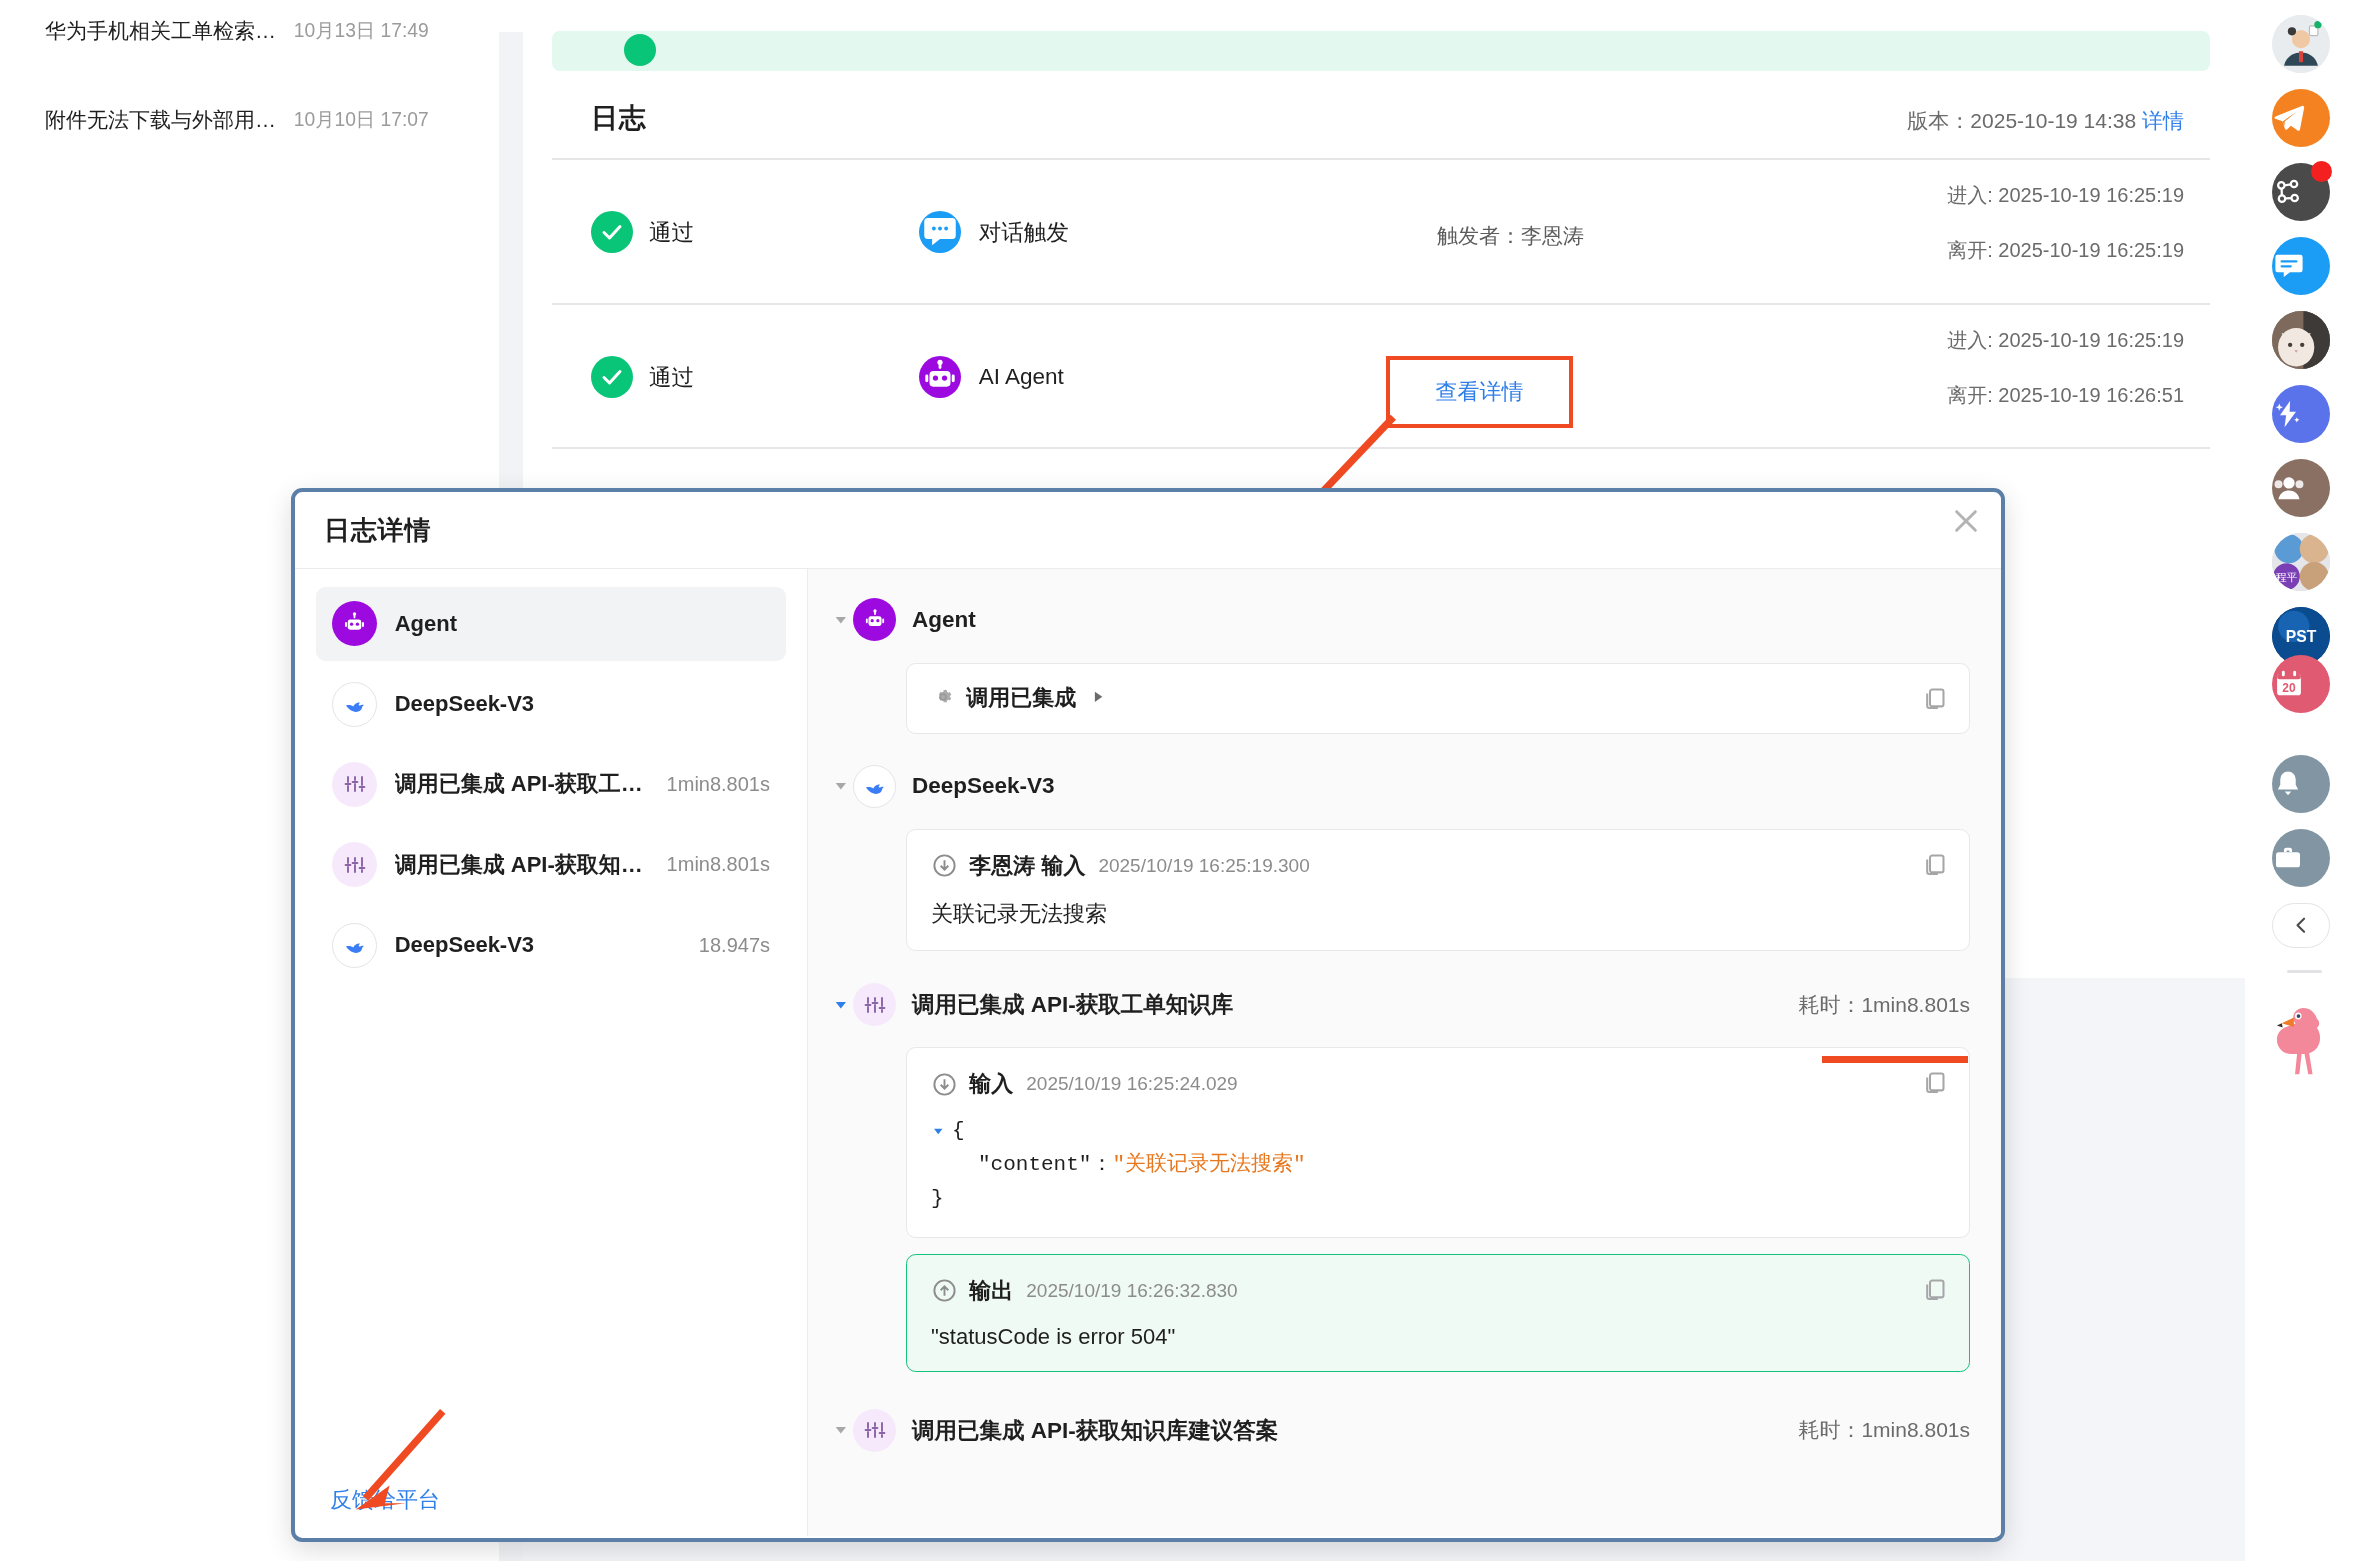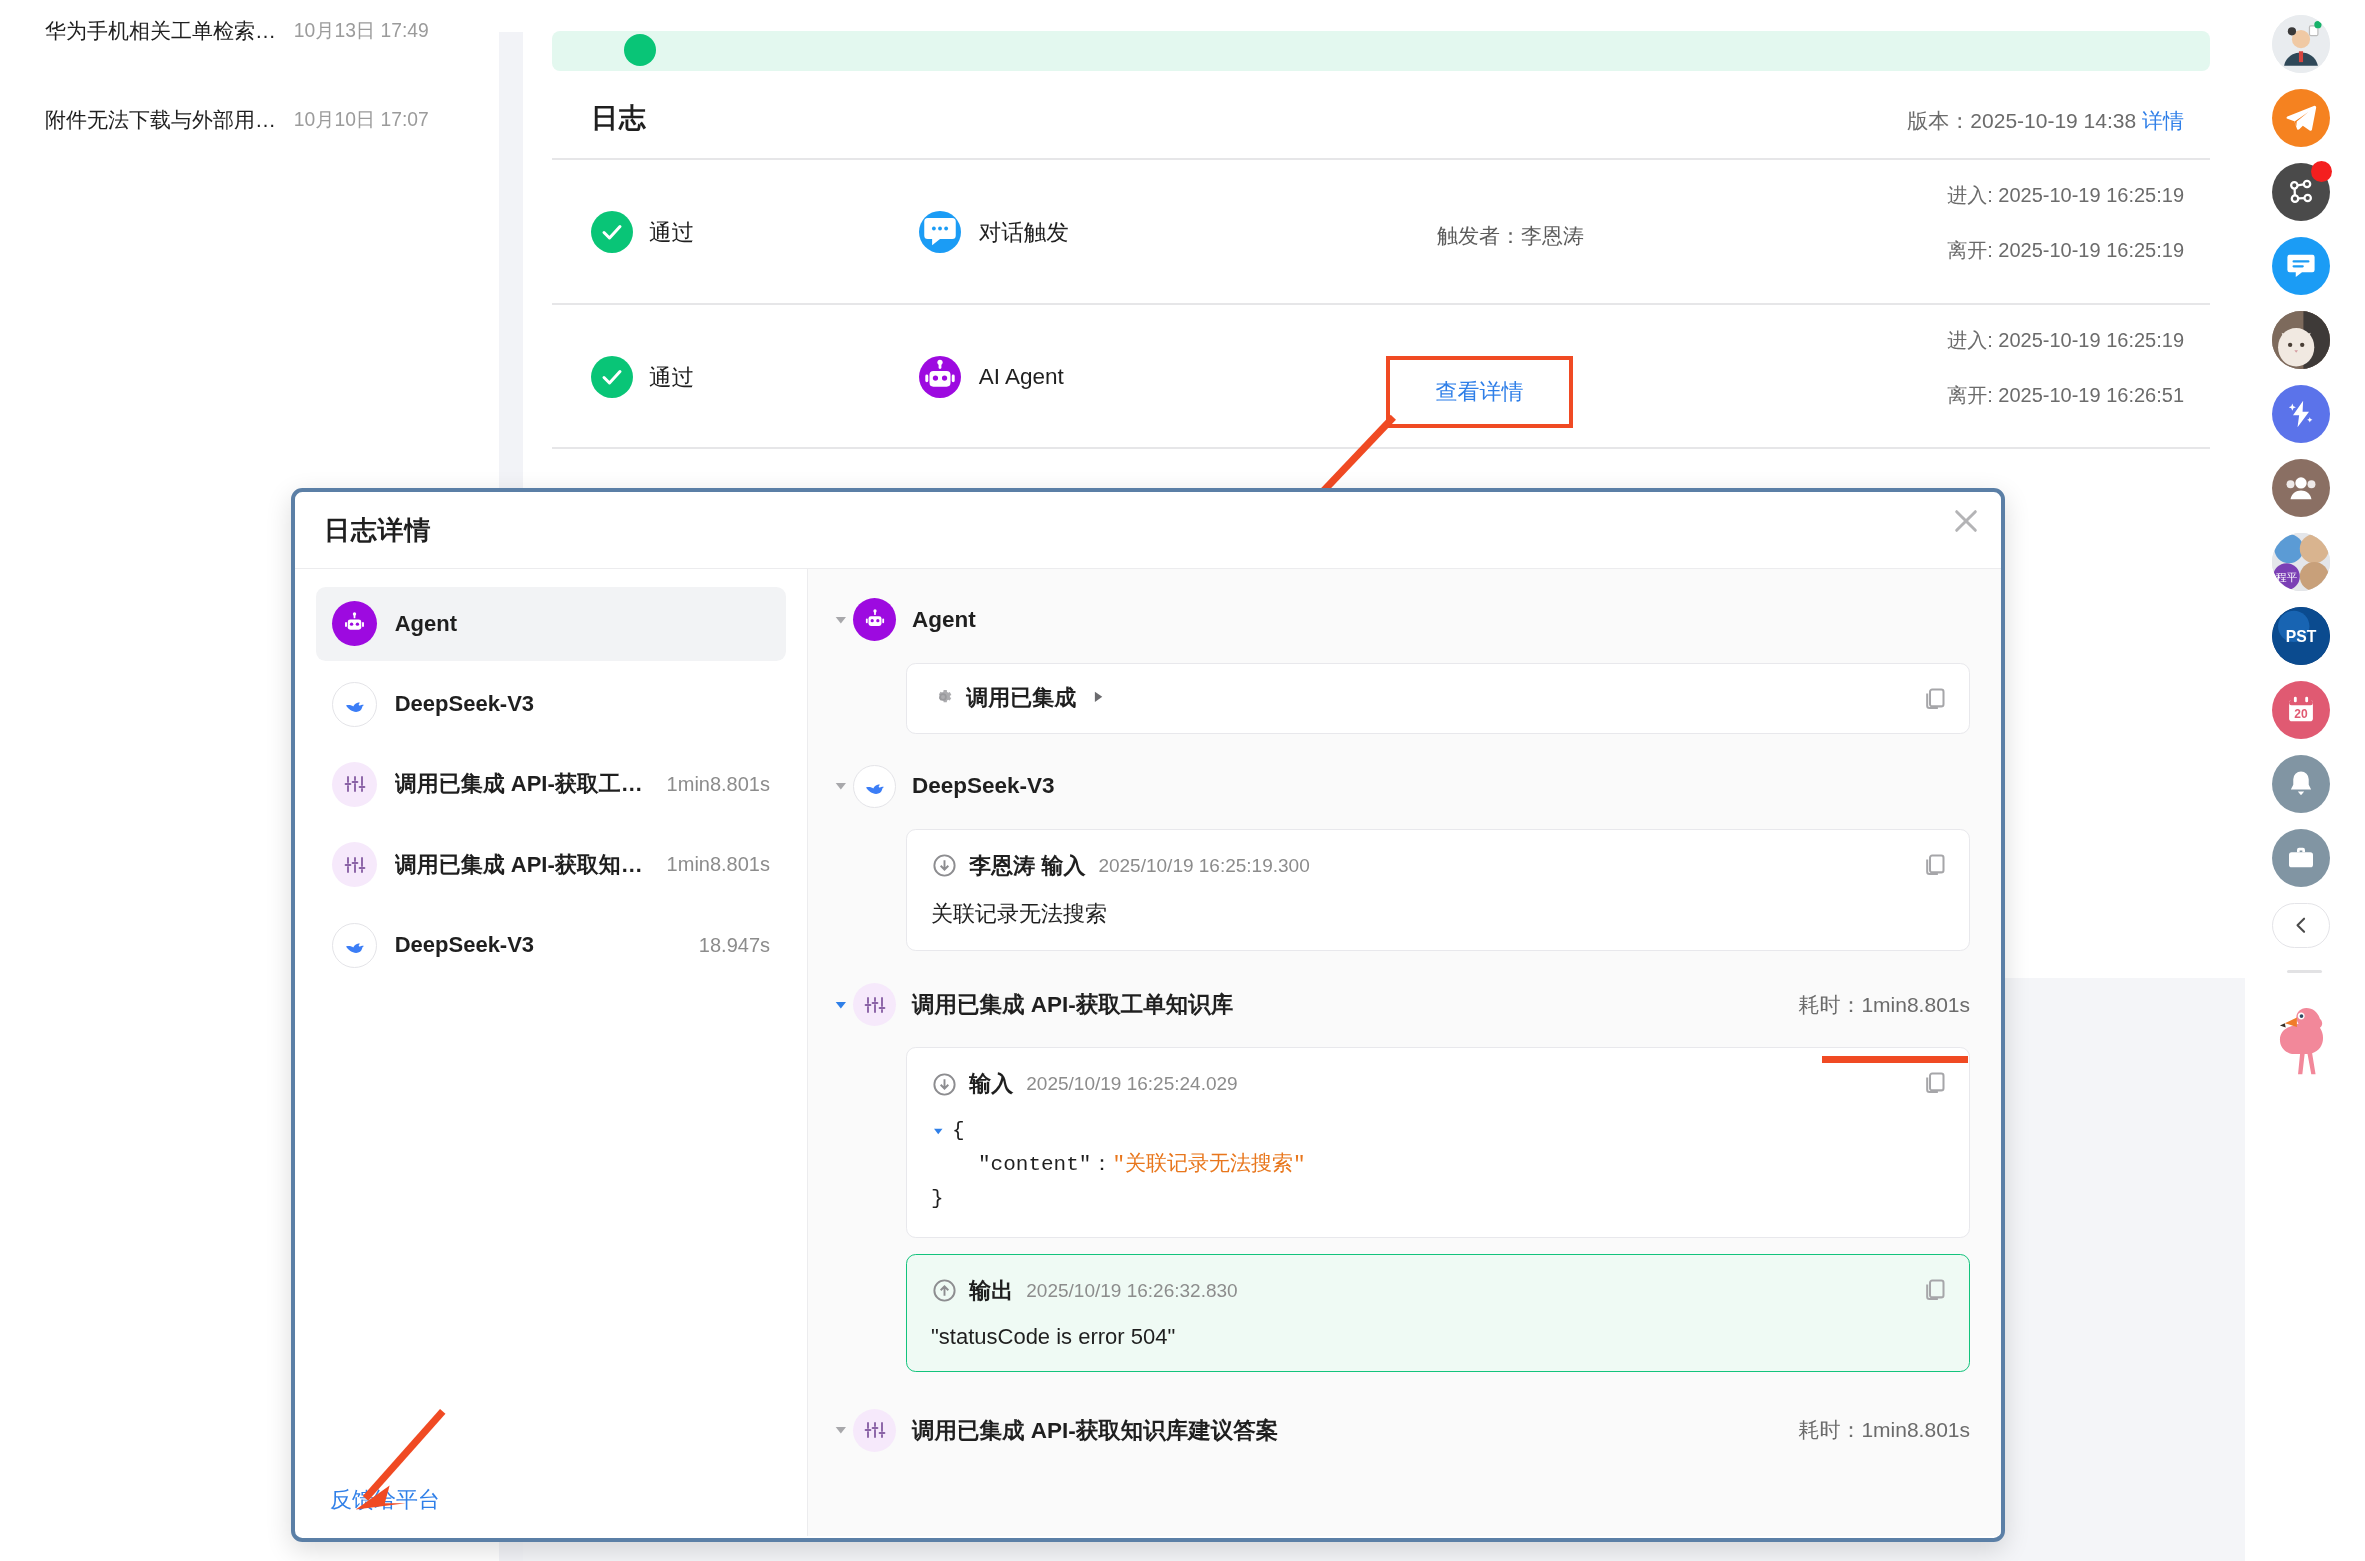--- a/index.html
+++ b/index.html
@@ -138,21 +138,21 @@
 
   .json { margin-top: 14.5px; font-family: "Liberation Mono", "DejaVu Sans Mono", monospace; font-size: 21px; color: #1f1f1f; line-height: 1.62; }
   .json .brace-row { display: flex; align-items: center; }
   .json .tri { width: 21px; display: inline-flex; align-items: center; }
   .json .k { color: #1f1f1f; }
   .json .v { color: #e8761c; }
   .json .indent { padding-left: 47px; }
 
   
   .dock { position: absolute; right: 0; top: 0; width: 121px; height: 1562px; background: #ffffff; }
-  .dock-item { position: absolute; left: 27px; width: 58px; height: 58px; border-radius: 50%; display: flex; align-items: center; justify-content: center; cursor: pointer; overflow: hidden; }
+  .dock-item { position: absolute; left: 27px; width: 58px; height: 58px; border-radius: 50%; display: flex; align-items: center; cursor: pointer; overflow: hidden; }
   .dock-sep { position: absolute; left: 42px; width: 35px; height: 3.2px; background: #e2e2e4; border-radius: 1.6px; }
   .badge-dot { position: absolute; right: -1.6px; top: -1.6px; width: 21px; height: 21px; border-radius: 50%; background: #f41f1f; }
   .dock-collapse {
     position: absolute; left: 27px; width: 58px; height: 45px; border-radius: 22.5px;
     border: 1.6px solid #e4e4e8; background: #fff; display: flex; align-items: center; justify-content: center; cursor: pointer;
   }
 </style>
 </head>
 <body>
 
@@ -626,21 +626,21 @@
     </div>
 
     <div class="dock-item" style="top:607px; background:#0a3f7a;">
       <svg viewBox="0 0 48 48" width="58" height="58">
           <circle cx="24" cy="24" r="24" fill="#0b4b8f"></circle>
           <circle cx="18" cy="16" r="13" fill="#1e6fc0" opacity=".7"></circle>
           <text x="24" y="29" font-size="13" font-weight="bold" fill="#fff" text-anchor="middle" font-family="sans-serif">PST</text>
         </svg>
     </div>
 
-    <div class="dock-item" style="top:681px; background:#e05a72;">
+    <div class="dock-item" style="top:655px; background:#e05a72;">
       <svg viewBox="0 0 24 24" width="34" height="34">
           <rect x="3.6" y="5" width="16.8" height="15" rx="2" fill="#ffffff"></rect>
           <rect x="3.6" y="5" width="16.8" height="3.6" rx="1.6" fill="#e05a72"></rect>
           <rect x="7" y="2.6" width="2" height="4" rx="1" fill="#ffffff"></rect>
           <rect x="15" y="2.6" width="2" height="4" rx="1" fill="#ffffff"></rect>
           <text x="12" y="17.6" font-size="8.5" font-weight="bold" fill="#e05a72" text-anchor="middle" font-family="sans-serif">20</text>
         </svg>
     </div>
 
     <div class="dock-item" style="top:755px; background:#8195a3;">

